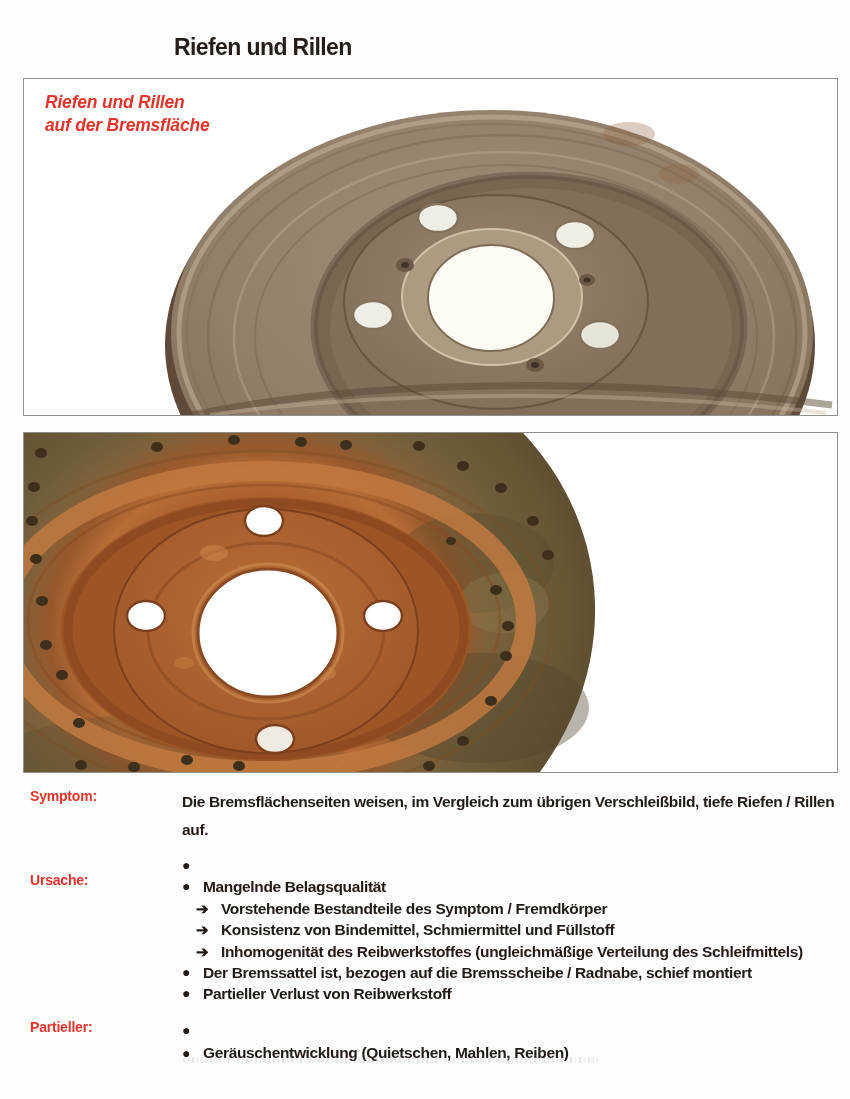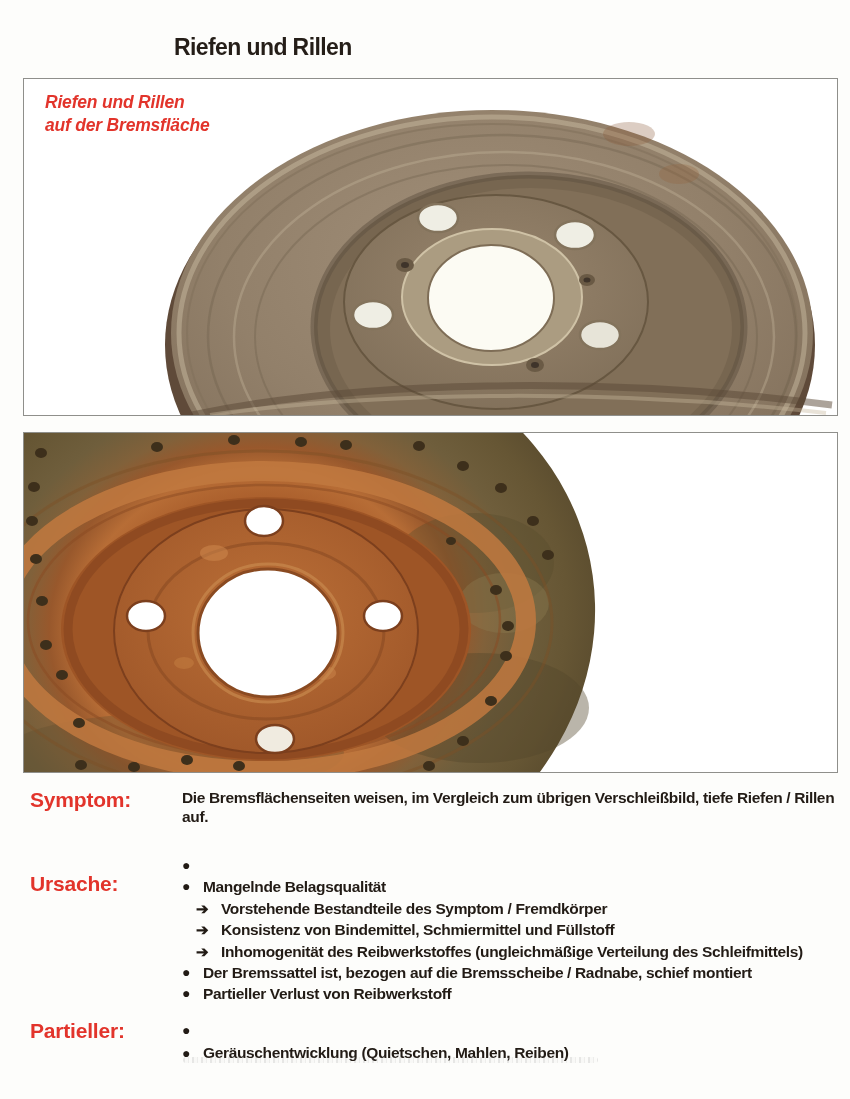--- a/index.html
+++ b/index.html
@@ -19,28 +19,28 @@
   #photo1{top:78px;width:815px;height:338px}
   #photo2{top:432px;width:815px;height:341px}
   .photo svg{position:absolute;left:0;top:0;display:block}
   .photo-caption{
     position:absolute;left:21px;top:12px;z-index:2;
     color:#e2342b;font-style:italic;font-weight:bold;
     font-size:17.5px;line-height:23px;letter-spacing:-0.2px;
   }
   .section-label{
     position:absolute;left:30px;
-    color:#e2342b;font-weight:bold;font-size:21px;letter-spacing:-0.2px;
+    color:#e2342b;font-weight:bold;font-size:14px;letter-spacing:-0.2px;
   }
   #label-symptom{top:788px}
   #label-ursache{top:872px}
   #label-auswirkung{top:1019px}
   .body-text{color:#221b15;font-weight:bold;font-size:15.5px;letter-spacing:-0.35px}
   .para{
-    position:absolute;left:182px;top:788px;width:660px;line-height:19px;
+    position:absolute;left:182px;top:788px;width:660px;line-height:28px;
   }
   .list{position:absolute;left:182px}
   #ursache-list{top:855px}
   #auswirkung-list{top:1019px}
   .row{display:flex;line-height:21.4px;white-space:nowrap}
   #auswirkung-list .row{line-height:22.5px}
   .row.l2{margin-left:14px}
   .marker{flex:none;width:21px}
   .l2 .marker{width:25px}
   .marker.bullet{font-size:14px}

